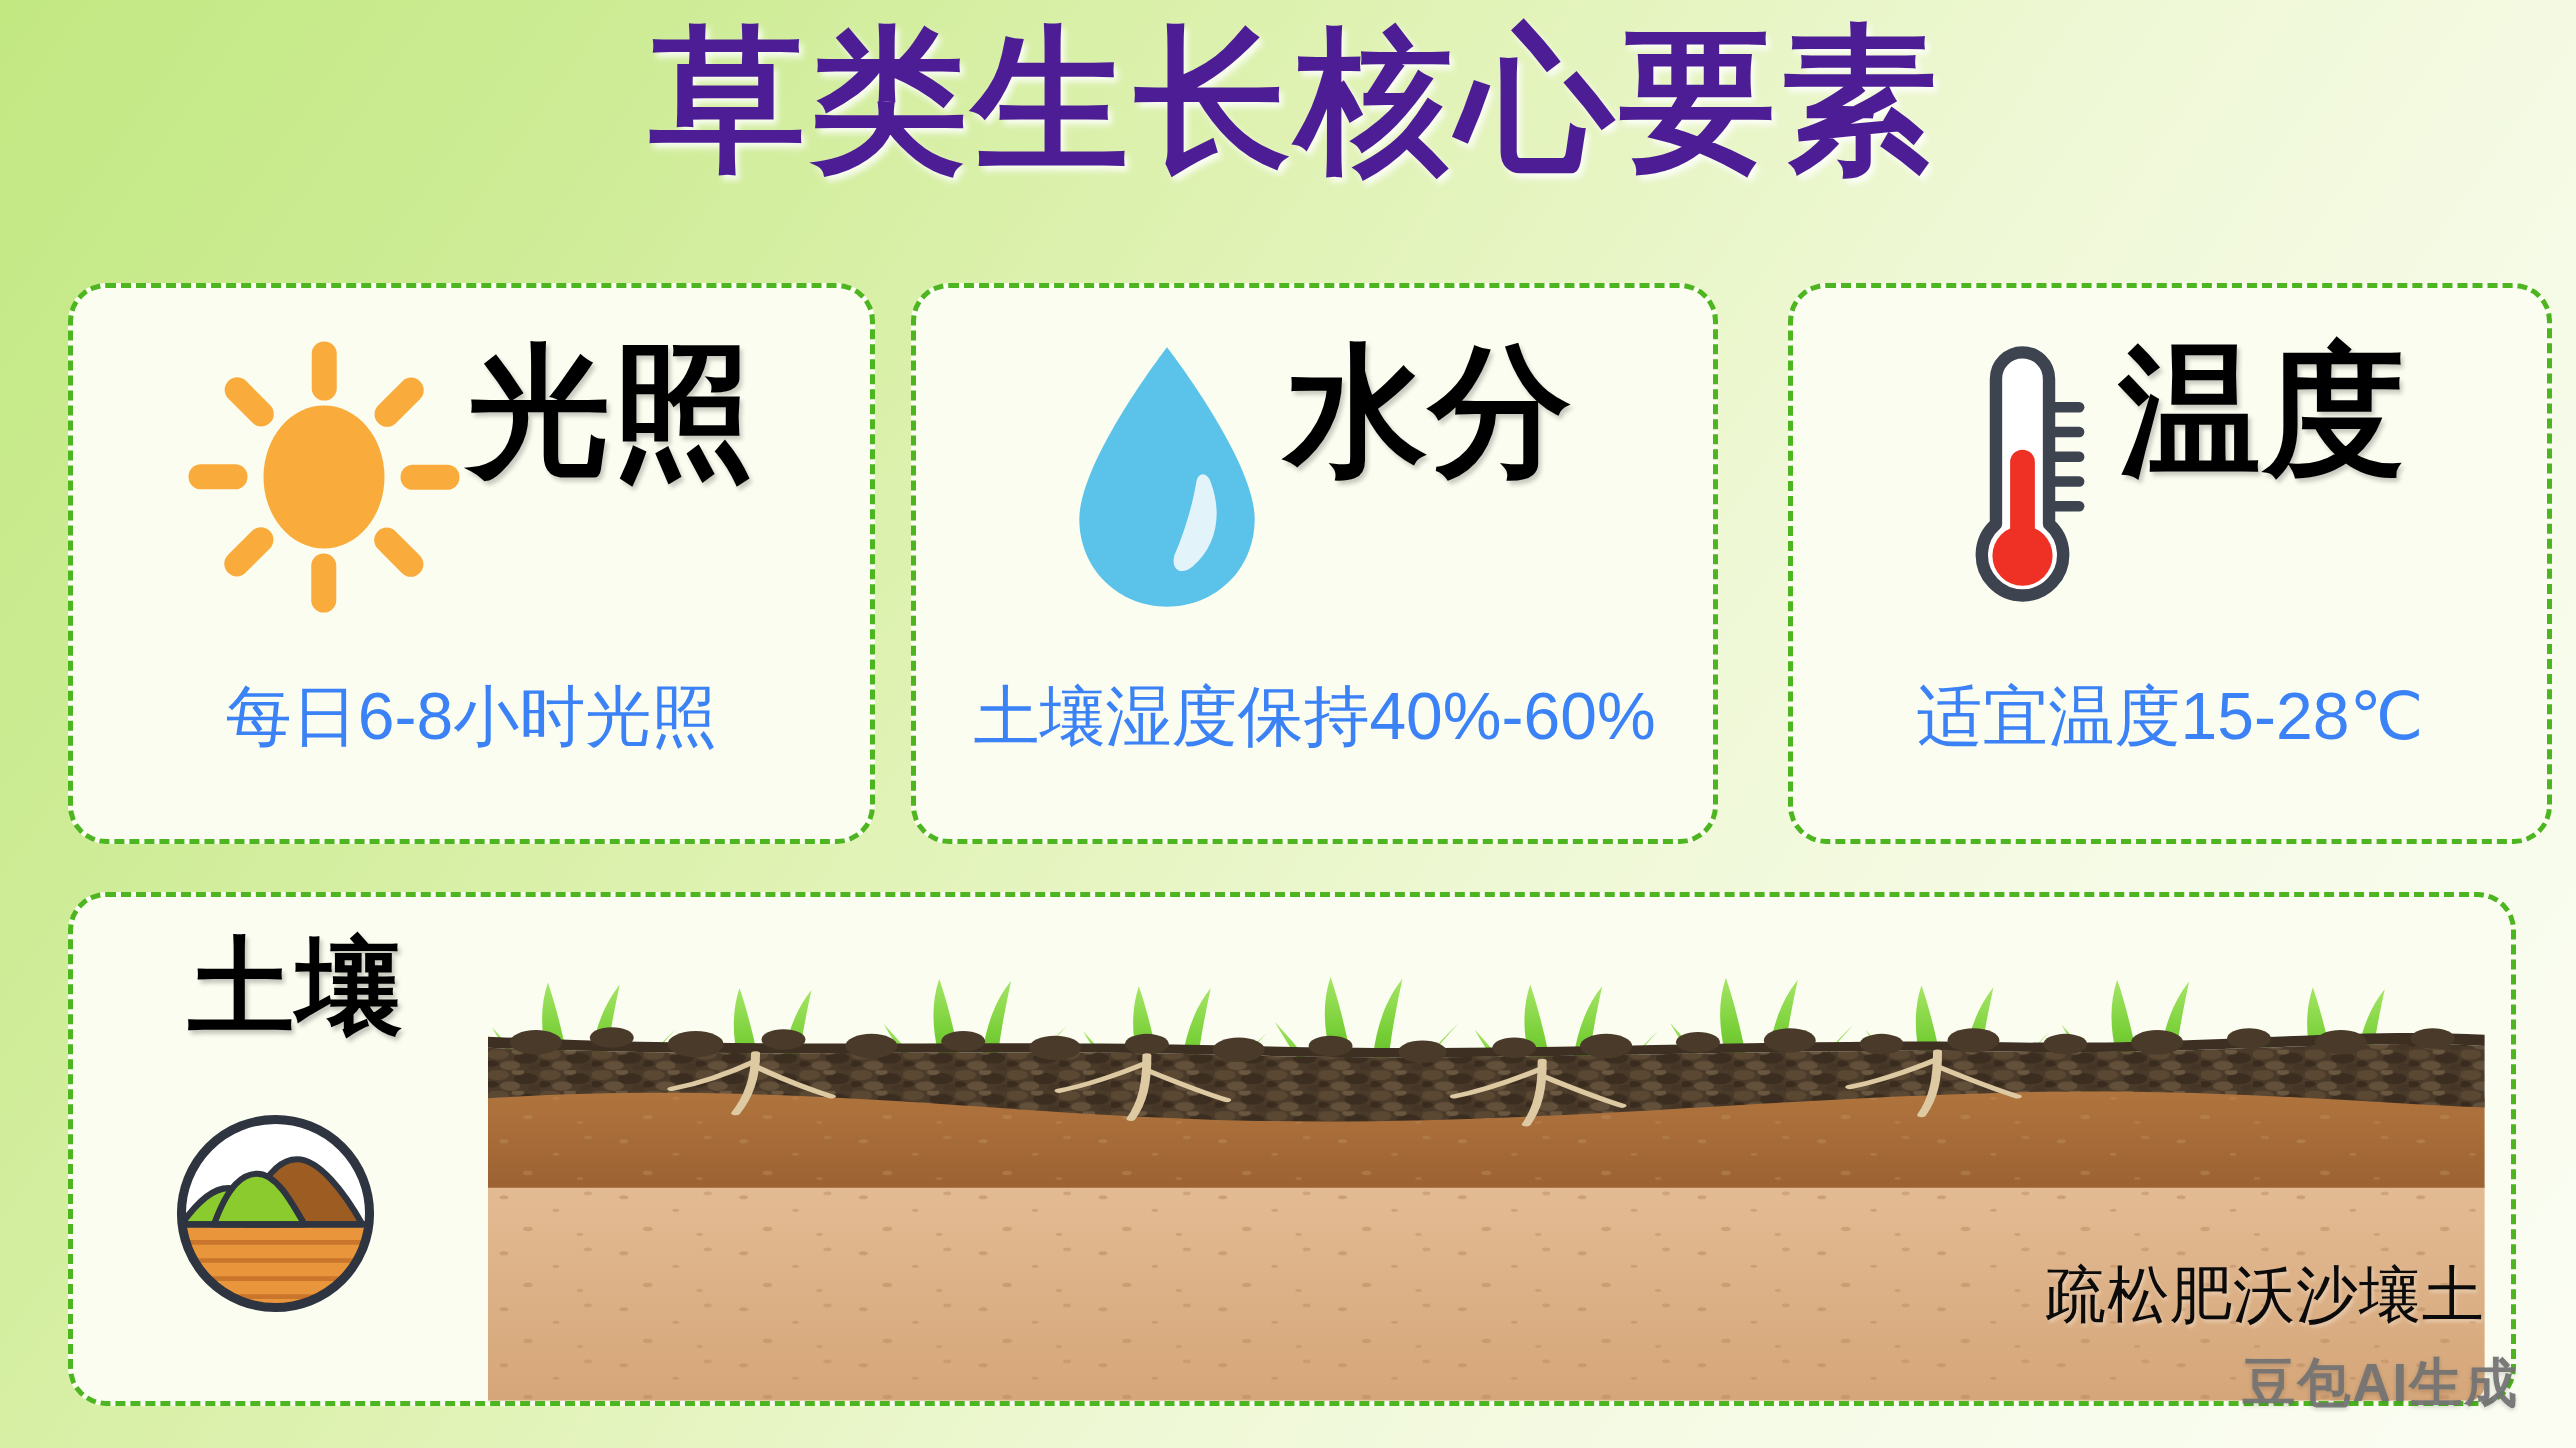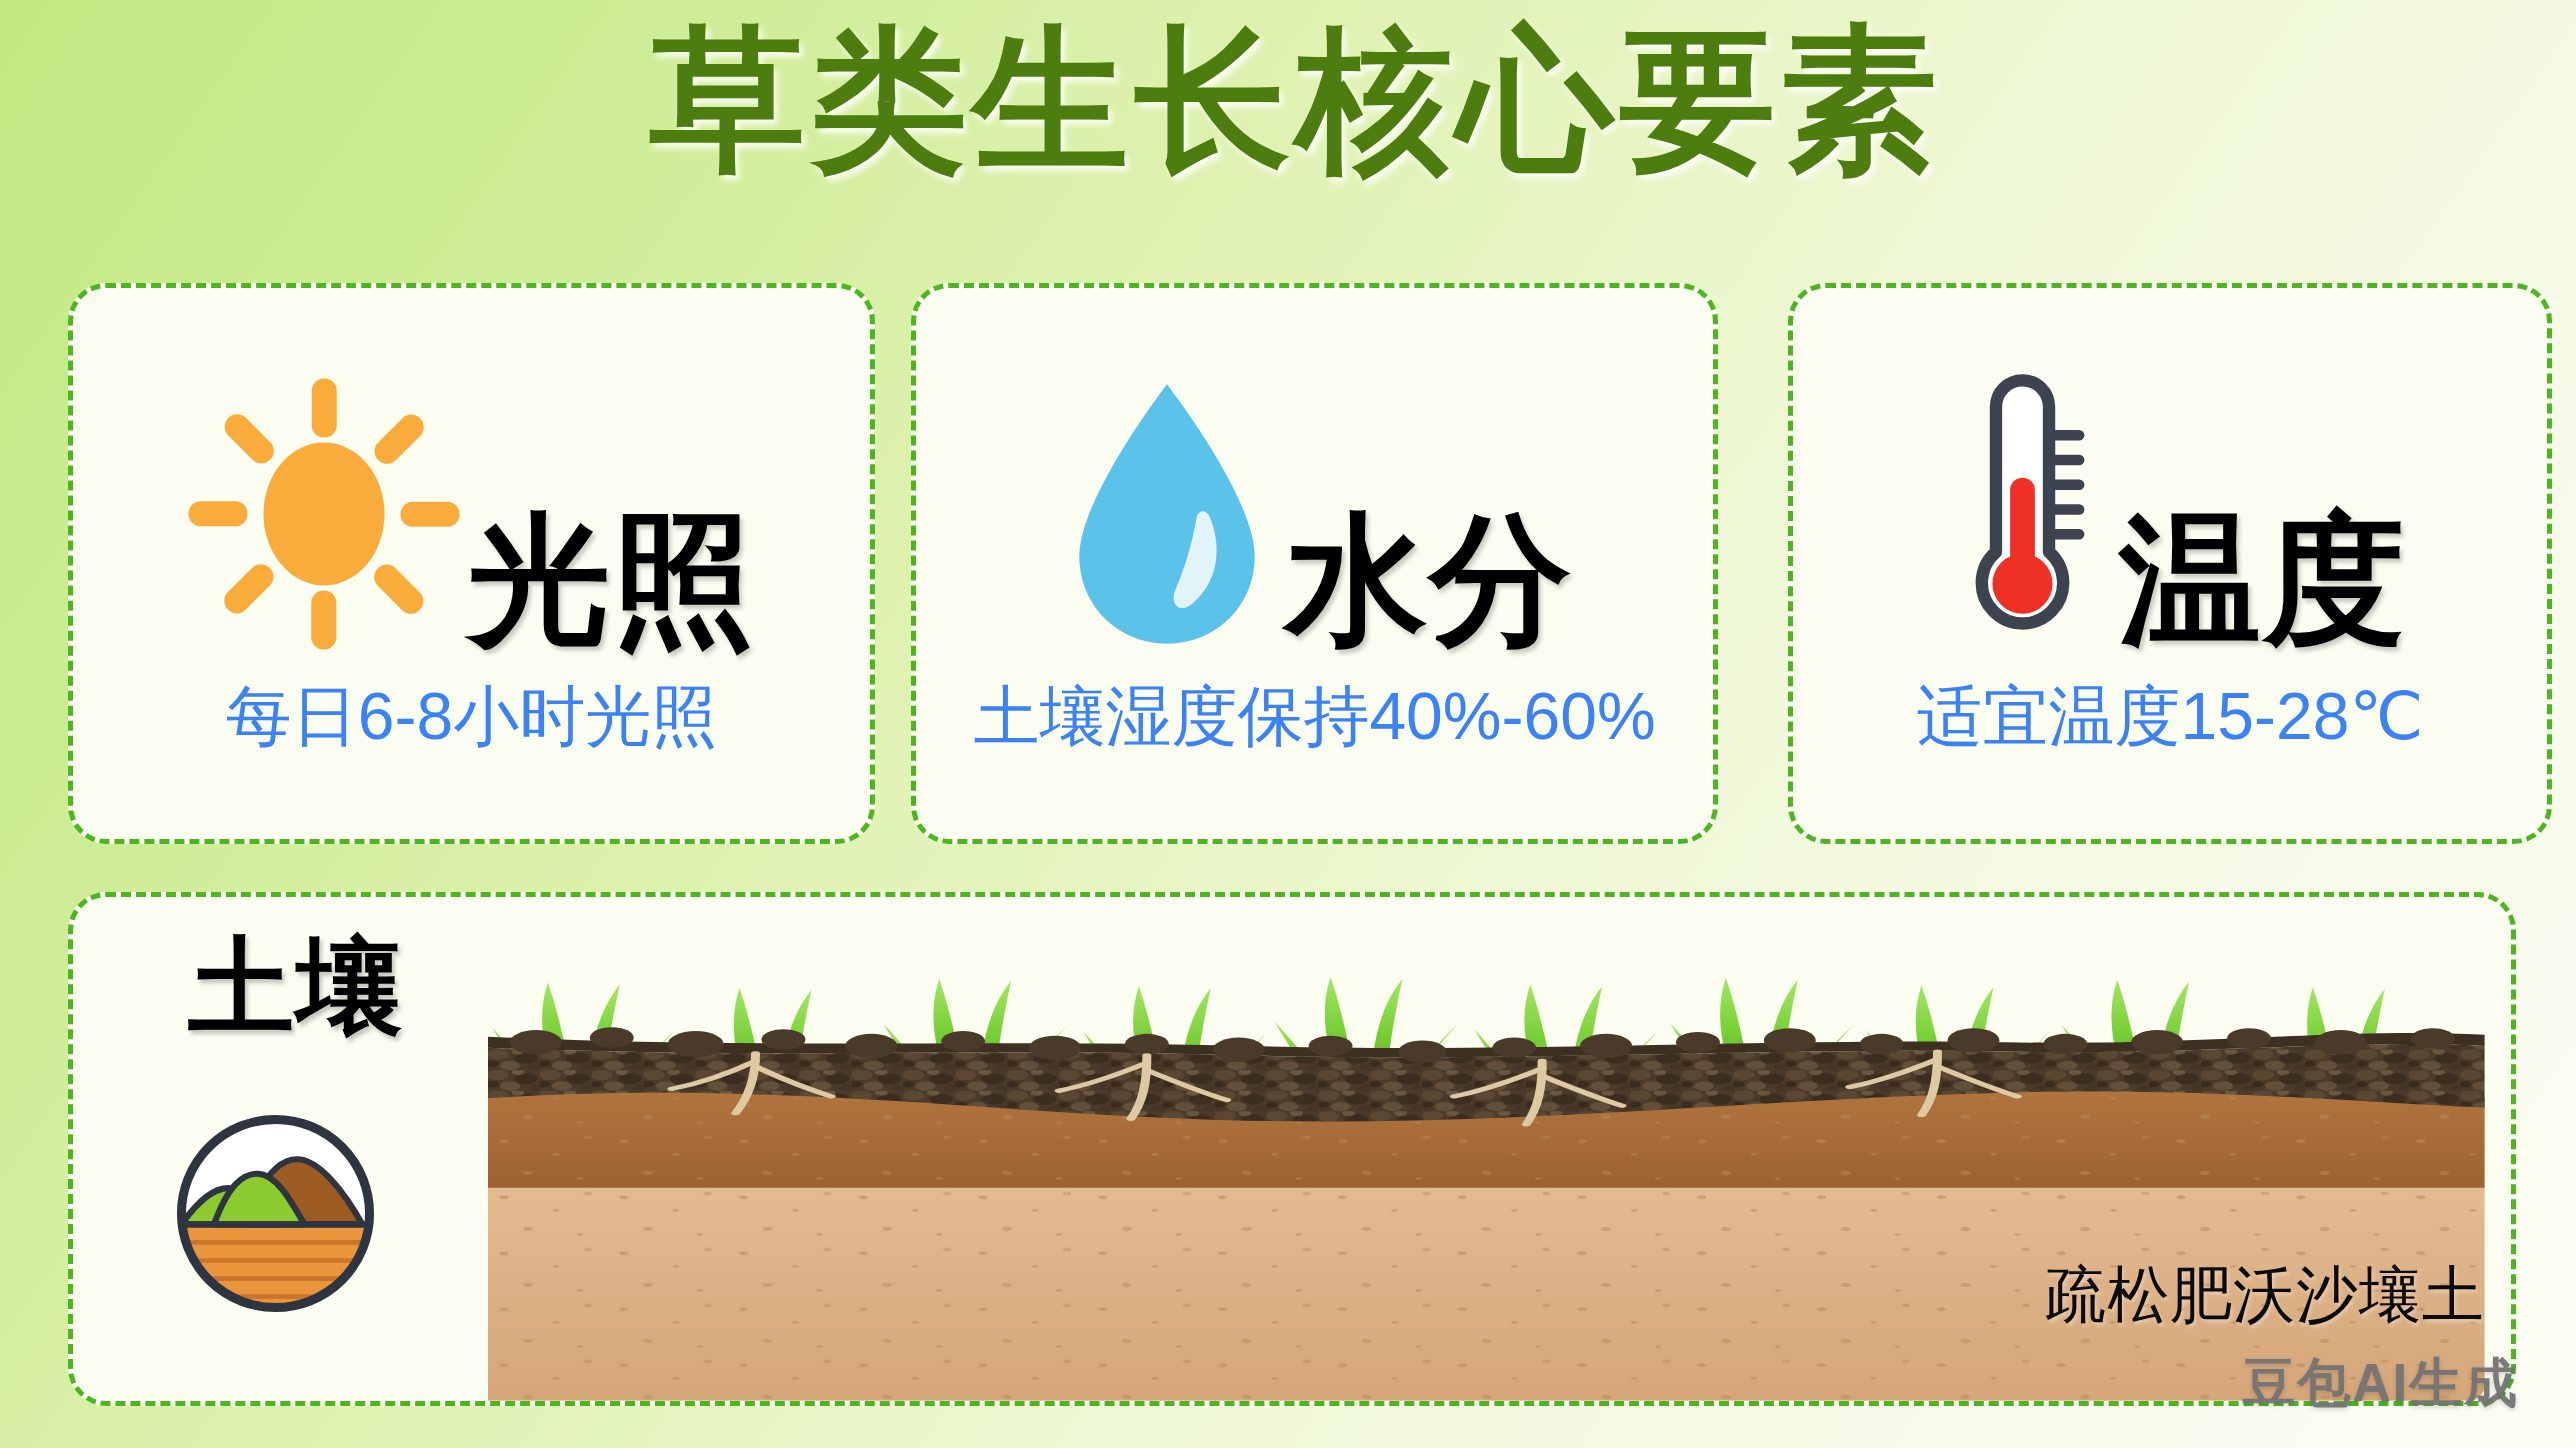--- a/index.html
+++ b/index.html
@@ -9,42 +9,42 @@
     background:linear-gradient(125deg,#c2e882 0%,#cdec95 18%,#dff2b2 38%,#eff8d6 60%,#f6fbe8 78%,#fbfdf3 100%);
     position:relative;
   }
 
   
   .title{
     position:absolute; top:19px; left:0; width:100%;
     text-align:center;
     font-size:156px; line-height:1.05; font-weight:bold;
     letter-spacing:5.7px;
-    color:#4d7c0f;
+    color:#4c1d95;
     text-shadow:3.8px 4.7px 6.6px rgba(255,255,255,.85);
     padding-left:16px;
   }
 
   
   .card{
     position:absolute;
     background:#fbfdf0;
     border:5.7px dashed #4cb520;
     border-radius:38px;
   }
 
   
   .card.factor{ top:283px; height:561px; }
   #card-light { left:68px;   width:807px; }
   #card-water { left:911px;  width:807px; }
   #card-temp  { left:1788px; width:764px; }
 
   .factor-head{
     position:absolute; left:0; top:52px; width:100%; height:311px;
-    display:flex; align-items:flex-end; justify-content:center; gap:7px;
+    display:flex; align-items:flex-start; justify-content:center; gap:7px;
   }
   .factor-label{
     font-size:142px; font-weight:bold; color:#000; line-height:1;
     letter-spacing:1.9px;
     text-shadow:2.8px 3.8px 4.7px rgba(0,0,0,.20);
   }
   .factor-caption{
     position:absolute; left:0; bottom:77px; width:100%;
     text-align:center; font-size:66px; color:#3b82f6;
     letter-spacing:0px; white-space:nowrap;

